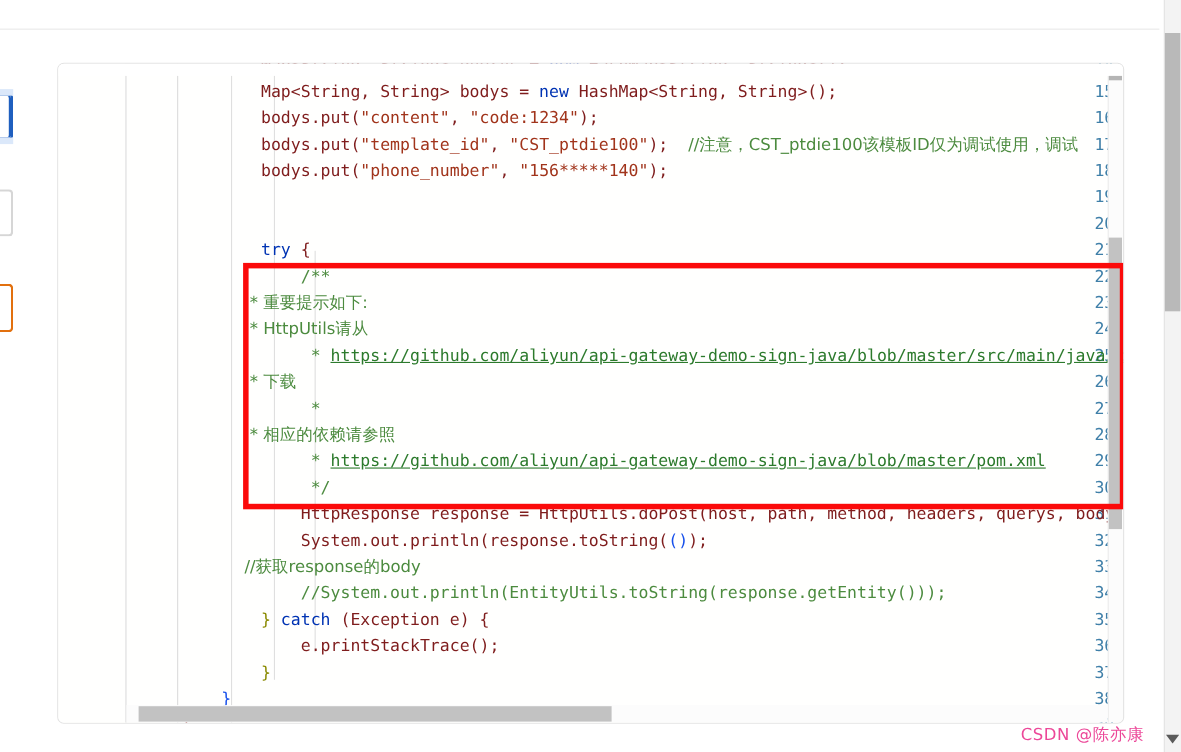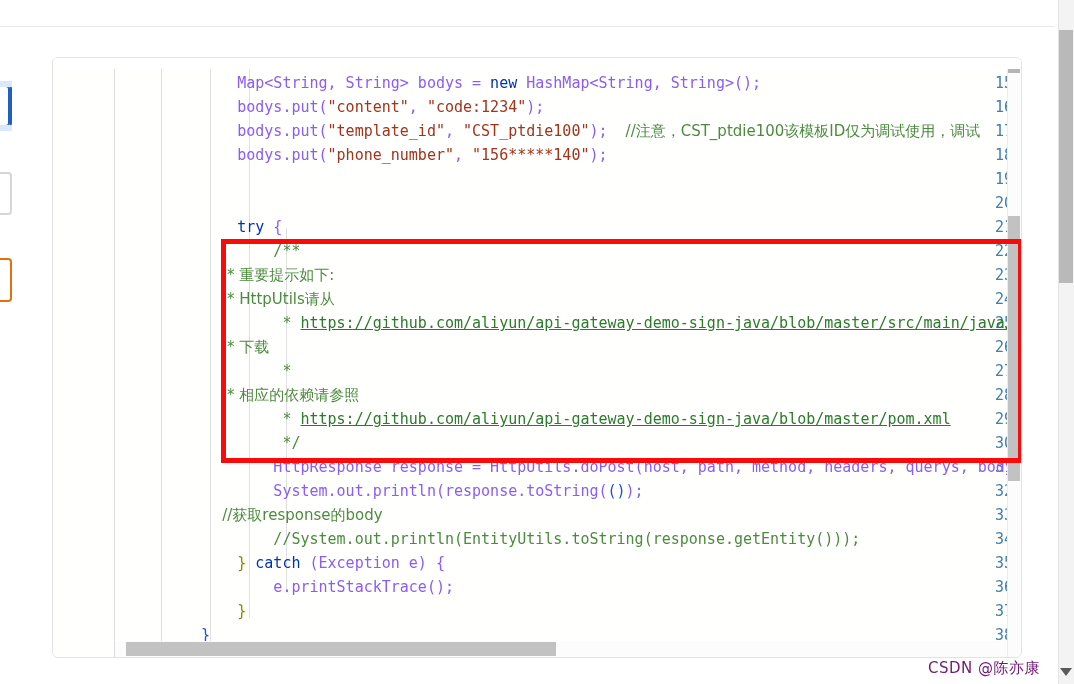--- a/index.html
+++ b/index.html
@@ -77,21 +77,21 @@
   
   .iguide { position: absolute; width: 1px; background: #dfdfdf; }
 
   
   .kw   { color: #0033b3; }
   .str  { color: #a1341b; }
   .cmt  { color: #4c8b3f; }
   .link { color: #2c7a2c; text-decoration: underline; }
   .br1  { color: #1750eb; }
   .br2  { color: #8a8a00; }
-  .plain{ color: #8b5cf6; }
+  .plain{ color: #7f1d1d; }
   .cn   { font-family: "DejaVu Sans", "Liberation Sans", sans-serif; }
 
   
   #redbox {
     position: absolute;
     left: 168px; top: 181px;
     width: 802px; height: 224px;
     border: 5px solid #fb0a0a;
     pointer-events: none;
     z-index: 30;
@@ -129,21 +129,21 @@
     position: absolute; right: 2px; bottom: 8px;
     width: 0; height: 0;
     border-left: 6px solid transparent;
     border-right: 6px solid transparent;
     border-top: 8px solid #5a5a5a;
   }
 
   
   #watermark {
     position: absolute; right: 34px; bottom: 6px;
-    color: #701a75; font-size: 15px;
+    color: #ec4899; font-size: 15px;
     font-family: "DejaVu Sans", "Liberation Sans", sans-serif;
     letter-spacing: 0.5px;
     white-space: nowrap;
   }
 
   
   .topfade {
     position: absolute; left: 0; top: 0; width: 100%; height: 11px;
     background: #ffffff; z-index: 20;
   }

